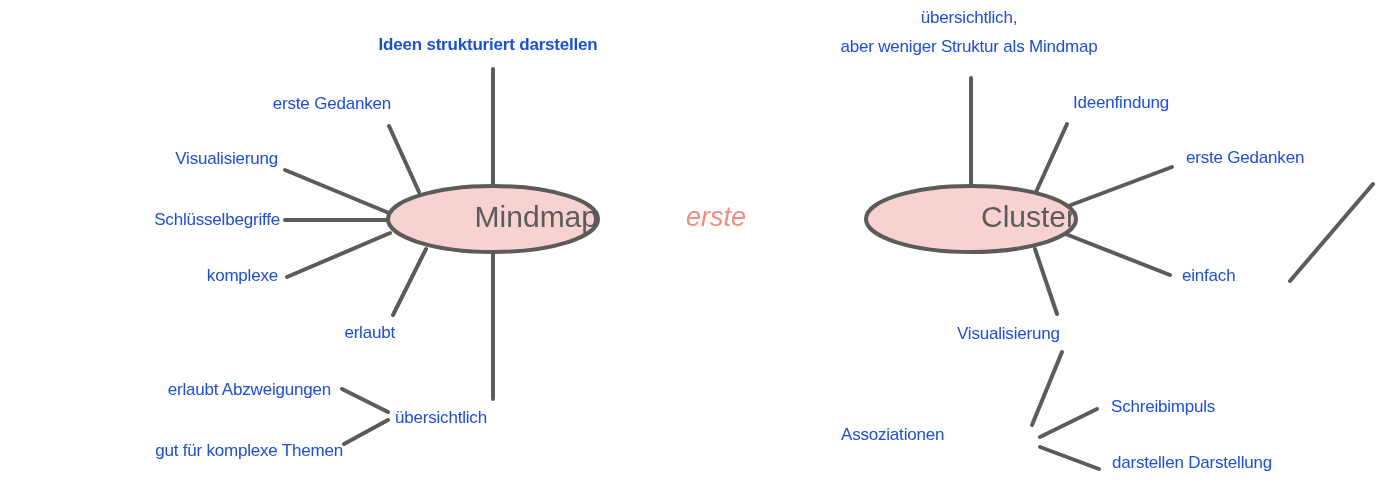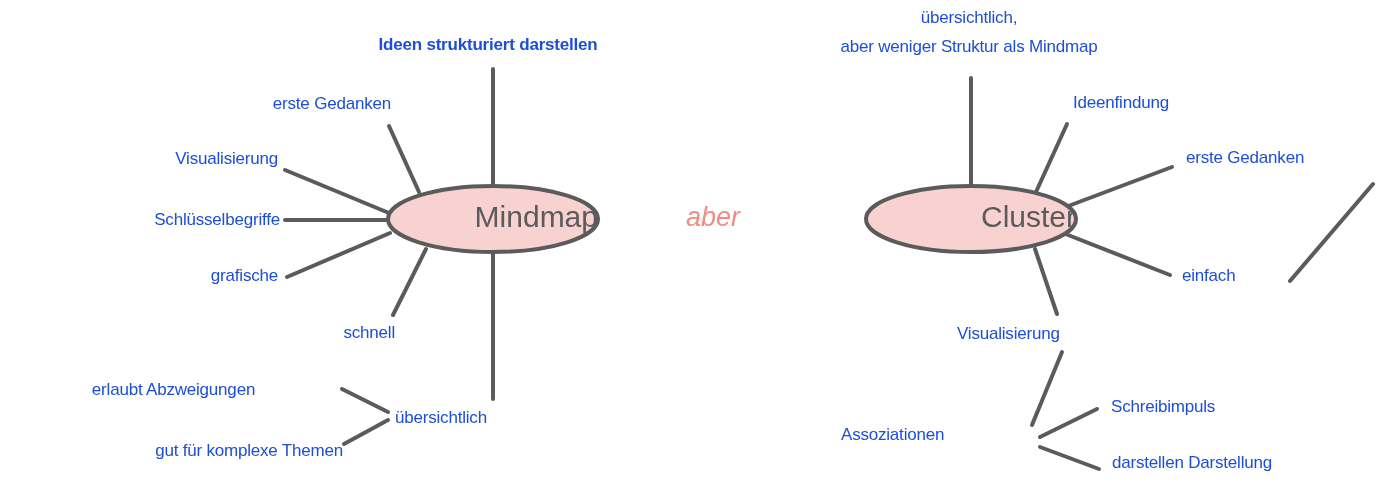--- a/index.html
+++ b/index.html
@@ -79,31 +79,31 @@
       <ellipse cx="971" cy="219" rx="105" ry="33" fill="#f7d2d0" stroke="#5b5b5b" stroke-width="4"></ellipse>
     </svg>
 
   <div id="labels-layer">
       <div class="node-label" style="left: 388px; top: 200px; width: 210px;">Mindmap</div>
       <div class="node-label" style="left: 866px; top: 200px; width: 210px;">Cluster</div>
       <div class="lbl center" style="left: 305px; top: 30px; width: 366px; font-weight: bold;">Ideen strukturiert darstellen</div>
       <div class="lbl right" style="left: 186px; top: 89px; width: 205px;">erste Gedanken</div>
       <div class="lbl right" style="left: 88px; top: 144px; width: 190px;">Visualisierung</div>
       <div class="lbl right" style="left: 48px; top: 205px; width: 232px;">Schlüsselbegriffe</div>
-      <div class="lbl right" style="left: 150px; top: 261px; width: 128px;">grafische</div>
-      <div class="lbl right" style="left: 295px; top: 318px; width: 100px;">schnell</div>
+      <div class="lbl right" style="left: 150px; top: 261px; width: 128px;">komplexe</div>
+      <div class="lbl right" style="left: 295px; top: 318px; width: 100px;">erlaubt</div>
       <div class="lbl" style="left: 395px; top: 403px; width: 178px;">übersichtlich</div>
-      <div class="lbl right" style="left: 25px; top: 375px; width: 297px; text-align: center;">erlaubt Abzweigungen</div>
+      <div class="lbl right" style="left: 34px; top: 375px; width: 297px;">erlaubt Abzweigungen</div>
       <div class="lbl right" style="left: 8px; top: 436px; width: 335px;">gut für komplexe Themen</div>
       <div class="lbl center" style="left: 738px; top: 3px; width: 462px;">übersichtlich,
 aber weniger Struktur als Mindmap</div>
       <div class="lbl" style="left: 1073px; top: 88px; width: 173px;">Ideenfindung</div>
       <div class="lbl" style="left: 1186px; top: 143px; width: 203px;">erste Gedanken</div>
       <div class="lbl" style="left: 1182px; top: 261px; width: 100px;">einfach</div>
       <div class="lbl" style="left: 957px; top: 319px; width: 193px;">Visualisierung</div>
       <div class="lbl" style="left: 841px; top: 420px; width: 193px;">Assoziationen</div>
       <div class="lbl" style="left: 1111px; top: 392px; width: 190px;">Schreibimpuls</div>
       <div class="lbl" style="left: 1112px; top: 448px; width: 277px;">darstellen Darstellung</div>
     </div>
 
-  <div class="conj" style="left: 686px; top: 202px; color: rgb(240, 141, 132);">aber</div>
+  <div class="conj" style="left: 686px; top: 202px; color: rgb(240, 141, 132);">erste</div>
 
 </div>
 
 </body></html>

